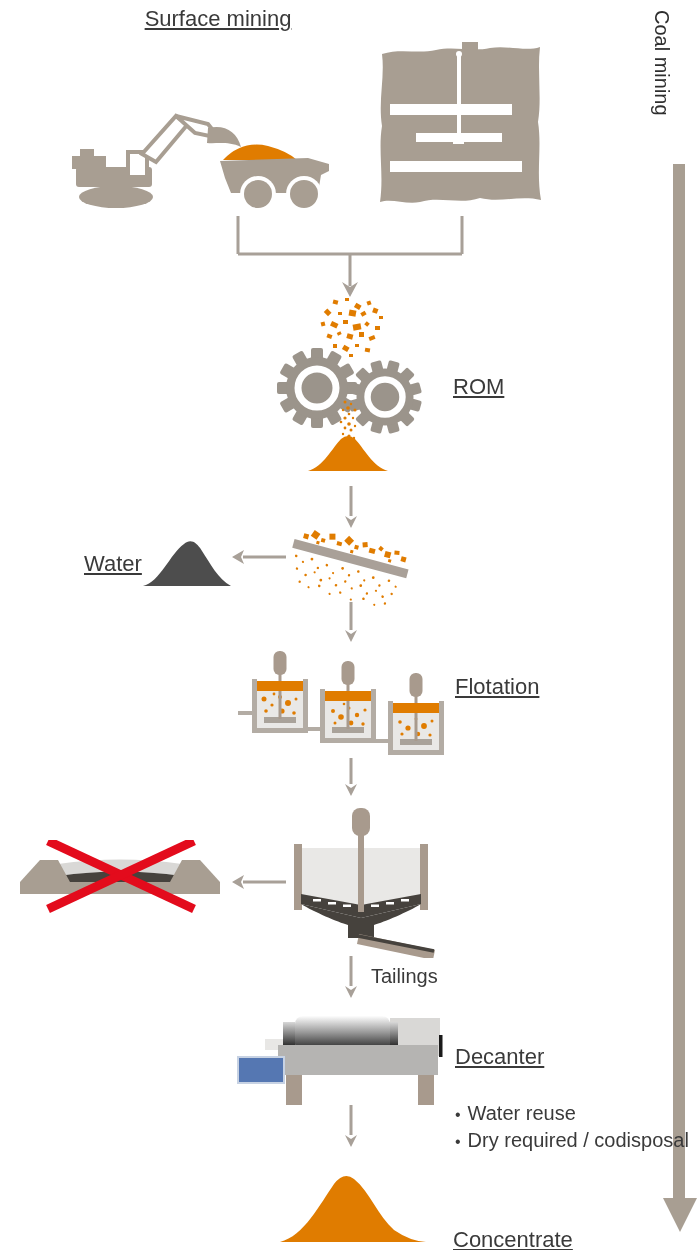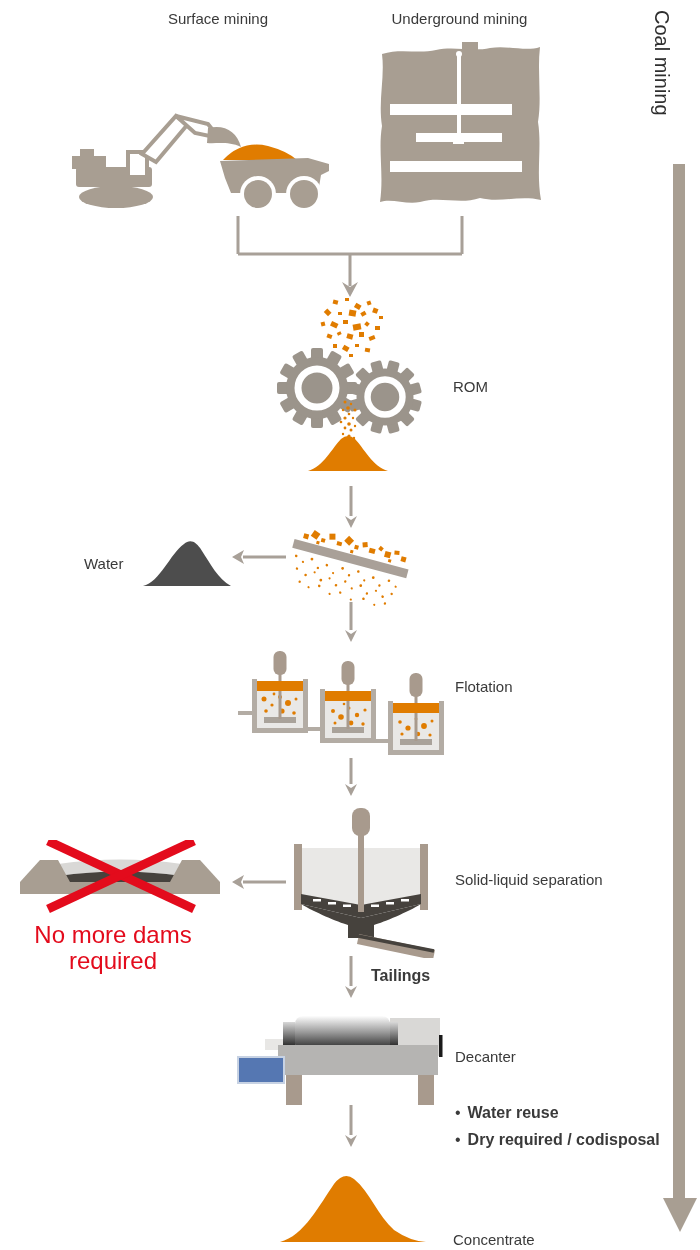--- a/index.html
+++ b/index.html
@@ -4,22 +4,22 @@
 <style>
   :root{
     --orange:#e07c00; --icon_gray:#a89e92; --machine_gray:#9b948b; --coal_dark:#4d4d4d;
     --red:#e30b1c; --blue:#5577b2; --arrow_gray:#a8a098; --text_dark:#3a3a3a;
     --wall:#b3aca4; --liquid:#e9e8e6; --pale:#d9d8d6; --sediment:#46423d; --tan:#a89a8d;
   }
   html,body{margin:0;padding:0;background:#fff;}
   .canvas{position:relative;width:700px;height:1250px;background:#fff;overflow:hidden;
           font-family:"Liberation Sans", sans-serif;color:var(--text_dark);}
   .abs{position:absolute;}
-  .lbl{font-size:15px;line-height:25px;color:var(--text_dark);white-space:pre-line;}
-  .lbl-sm{font-size:16px;line-height:22px;color:var(--text_dark);font-weight:bold;}
+  .lbl{font-size:22px;line-height:25px;color:var(--text_dark);white-space:pre-line;text-decoration:underline;}
+  .lbl-sm{font-size:20px;line-height:22px;color:var(--text_dark);}
   .center{text-align:center;}
   .red-note{font-size:24px;line-height:26px;color:var(--red);white-space:pre-line;text-align:center;}
   .vertical{writing-mode:vertical-rl;font-size:20px;color:#2e2e2e;}
   .bullet-row{display:flex;align-items:baseline;margin-bottom:5px;}
   .bullet-dot{margin-right:7px;font-size:16px;}
   .big-arrow-shaft{width:12px;background:var(--icon_gray);}
   .big-arrow-head{width:0;height:0;border-left:17px solid transparent;border-right:17px solid transparent;border-top:34px solid var(--icon_gray);}
   svg{display:block;}
   .f-icon{fill:var(--icon_gray);} .f-machine{fill:var(--machine_gray);} .f-orange{fill:var(--orange);}
   .f-coal{fill:var(--coal_dark);} .f-blue{fill:var(--blue);} .f-wall{fill:var(--wall);}
@@ -28,21 +28,20 @@
   .s-arrow{stroke:var(--arrow_gray);stroke-width:3;fill:none;}
   .s-icon{stroke:var(--icon_gray);fill:#fff;}
   .s-red{stroke:var(--red);stroke-width:9;fill:none;}
 </style>
 </head>
 <body>
 
 <div class="canvas">
 
   <div class="abs lbl center" style="left:118px;top:6px;width:200px;">Surface mining</div>
-  <div class="abs lbl center" style="left:337px;top:6px;width:245px;">Underground mining</div>
 
   <div class="abs vertical" style="left:650px;top:10px;height:145px;">Coal mining</div>
   <div class="abs big-arrow-shaft" style="left:673px;top:164px;height:1035px;"></div>
   <div class="abs big-arrow-head" style="left:663px;top:1198px;"></div>
 
   <svg class="abs" style="left:72px;top:104px;" width="262" height="110" viewBox="0 0 262 110">
     <ellipse class="f-icon" cx="44" cy="93" rx="37" ry="11"></ellipse>
     <rect class="f-icon" x="0" y="52" width="34" height="13"></rect>
     <rect class="f-icon" x="8" y="45" width="14" height="8"></rect>
     <rect class="f-icon" x="4" y="63" width="76" height="20" rx="3"></rect>
@@ -340,39 +339,36 @@
         <rect x="55" y="96.5" width="8" height="2.5"></rect>
         <rect x="83" y="96.5" width="8" height="2.5"></rect>
         <rect x="98" y="94" width="8" height="2.5"></rect>
         <rect x="113" y="91" width="8" height="2.5"></rect>
       </g>
     <path class="f-sed" d="M13,96 L73,110 L133,96 C120,104 96,114 86,117 L86,130 L60,130 L60,117 C50,114 26,104 13,96 Z"></path>
     <line x1="70" y1="131" x2="146" y2="147" stroke="var(--tan)" stroke-width="10"></line>
     <line x1="70" y1="128" x2="146" y2="143" stroke="var(--sediment)" stroke-width="3.5"></line>
     <rect class="f-tan" x="70" y="24" width="6" height="80"></rect>
   </svg>
-  <div class="abs lbl" style="left:455px;top:867px;">Solid-liquid separation</div>
 
   <svg class="abs" style="left:232px;top:874px;" width="54" height="16" viewBox="0 0 54 16">
     <rect class="f-arrow" x="11" y="6.5" width="43" height="3"></rect>
     <path class="f-arrow" d="M12,1 L0,8 L12,15 L9,8 Z"></path>
   </svg>
   <svg class="abs" style="left:18px;top:840px;" width="206" height="74" viewBox="0 0 206 74">
     <path class="f-pale" d="M40,24 Q102,15 164,24 L164,36 Q102,27 40,36 Z"></path>
     <path class="f-sed" d="M40,36 Q102,27 164,36 L164,42 L40,42 Z"></path>
     <rect class="f-icon" x="2" y="42" width="200" height="12"></rect>
     <path class="f-icon" d="M2,42 L22,20 L40,20 L52,42 Z"></path>
     <path class="f-icon" d="M152,42 L164,20 L182,20 L202,42 Z"></path>
     <g>
       <line class="s-red" x1="30" y1="1" x2="176" y2="69"></line>
       <line class="s-red" x1="176" y1="1" x2="30" y2="69"></line>
     </g>
   </svg>
-  <div class="abs red-note" style="left:8px;top:922px;width:210px;">No more dams
-required</div>
 
   <svg class="abs" style="left:343px;top:956px;" width="16" height="42" viewBox="0 0 16 42">
     <rect class="f-arrow" x="6.5" y="0" width="3" height="30"></rect>
     <path class="f-arrow" d="M2,30 L8,42 L14,30 L8,34 Z"></path>
   </svg>
   <div class="abs lbl-sm" style="left:371px;top:965px;">Tailings</div>
 
   <svg class="abs" style="left:236px;top:1012px;" width="210" height="95" viewBox="0 0 210 95">
     <defs>
       <linearGradient id="cyl" x1="0" y1="0" x2="0" y2="1">

